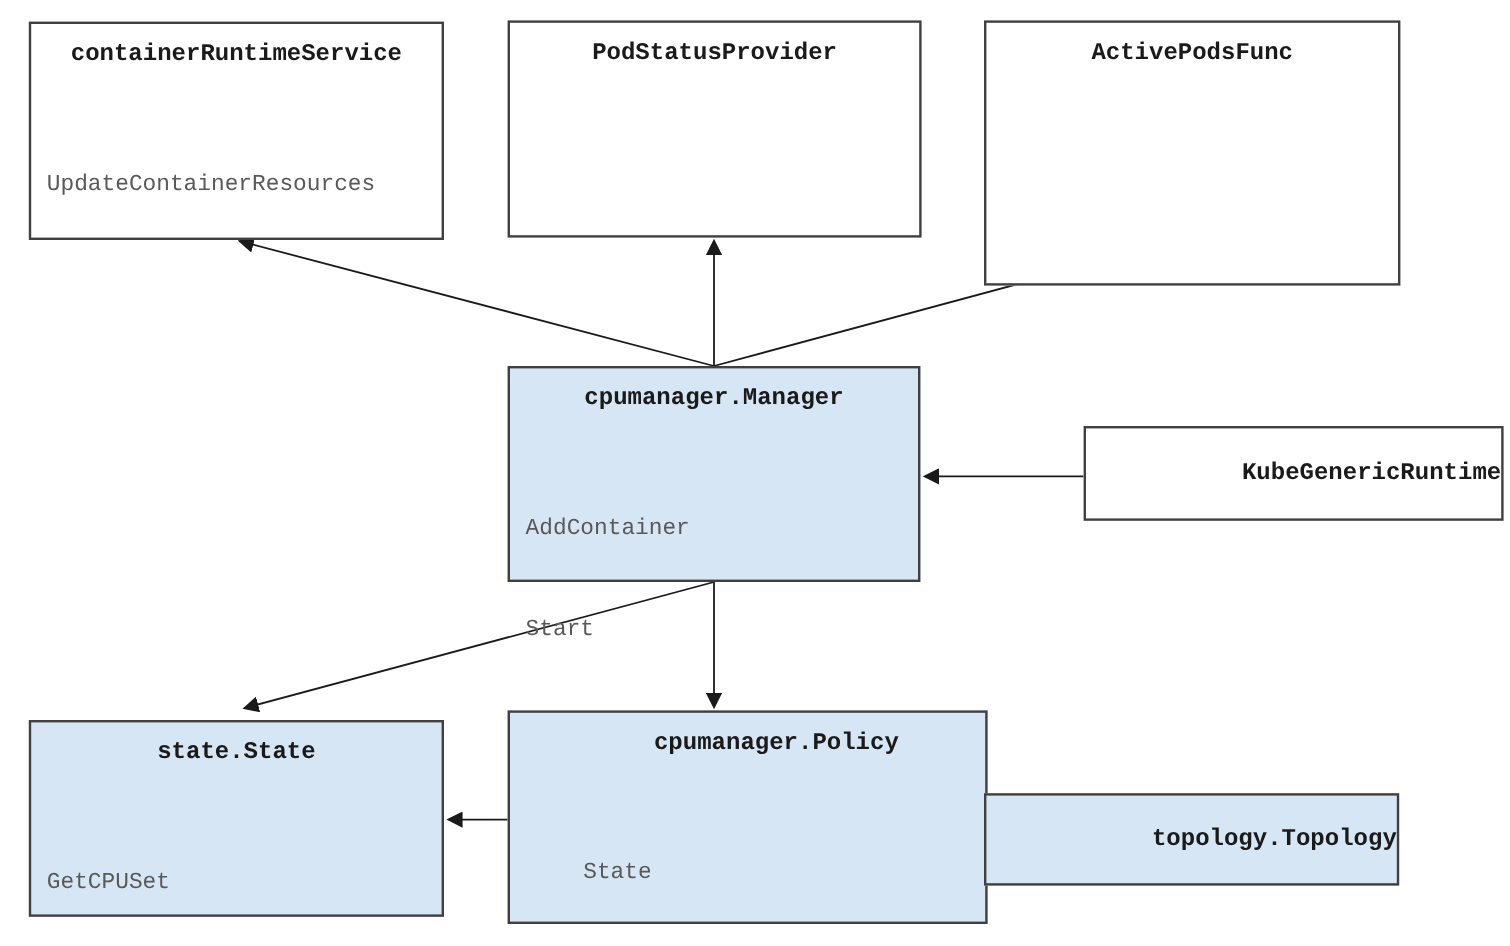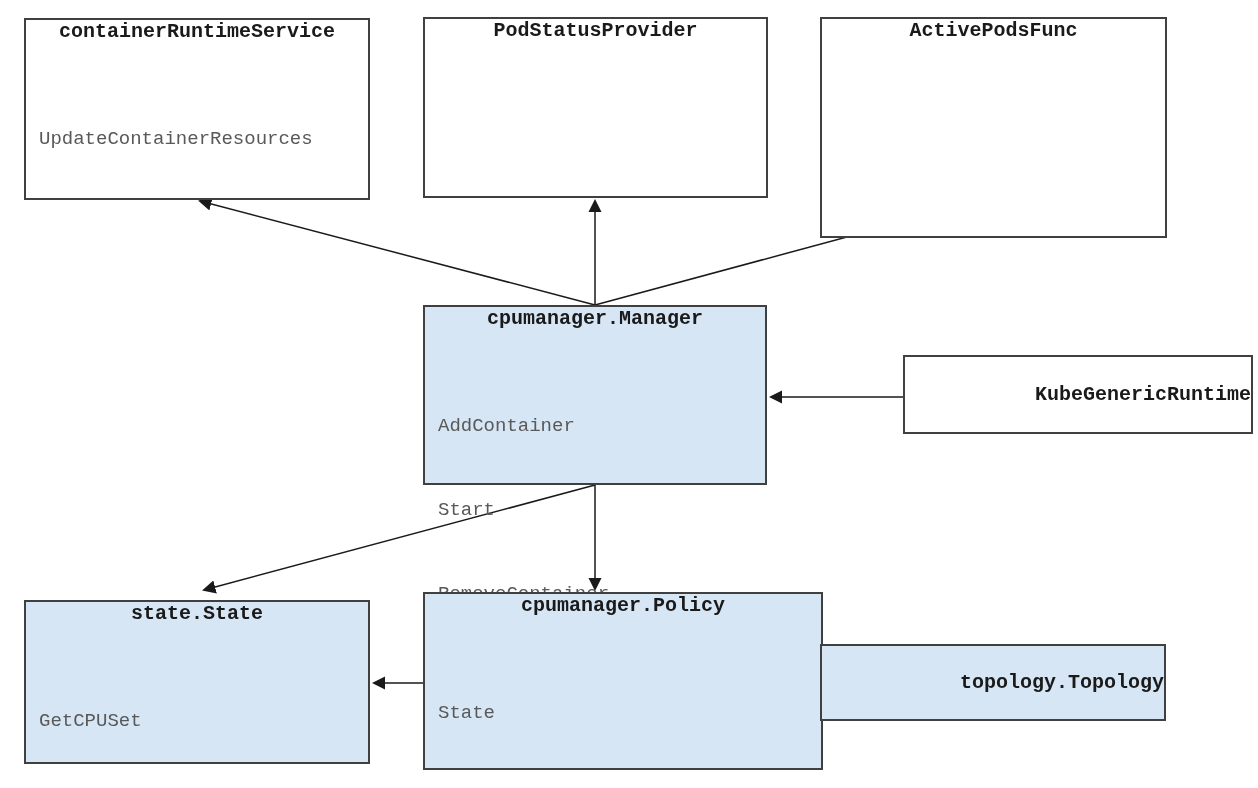--- a/index.html
+++ b/index.html
@@ -11,21 +11,21 @@
     position:relative; width:1258px; height:788px; background:var(--c-bg);
     font-family:"Liberation Mono","DejaVu Sans Mono",monospace; overflow:hidden;
   }
   #edges{position:absolute; left:0; top:0; width:1258px; height:788px;}
   .box{
     position:absolute; box-sizing:border-box;
     border:2px solid var(--c-border); background:var(--c-white);
   }
   .box.blue{background:var(--c-blue);}
   .box .title{
-    text-align:center; font-weight:bold; font-size:20px;
+    margin-top:14px; text-align:center; font-weight:bold; font-size:20px;
     line-height:24px; color:var(--c-title); white-space:pre;
   }
   .box .methods{
     margin-top:25px; padding-left:13px; font-size:19px; line-height:28px;
     color:var(--c-method); white-space:pre;
   }
   .box.slim{display:flex; align-items:center; justify-content:flex-end;}
   .box.slim .title{margin-top:0;}
   #edges line{stroke:var(--c-arrow); stroke-width:1.5;}
 </style>
@@ -82,26 +82,26 @@
   <div class="box blue" style="left:24px; top:600px; width:346px; height:164px;">
     <div class="title">state.State</div>
     <div class="methods">
       <div>GetCPUSet</div>
       
       
       
     </div>
   </div>
 
-  <div class="box blue" style="left:423px; top:592px; width:400px; height:178px;">
+  <div class="box blue" style="left:423px; top:592px; width:400px; height:178px;padding-left:48px;">
     <div class="title">cpumanager.Policy</div>
     <div class="methods">
       <div>State</div>
       
       
     </div>
   </div>
 
-  <div class="box blue slim" style="left:820px; top:644px; width:346px; height:77px;padding-left:25px;">
+  <div class="box blue slim" style="left:820px; top:661px; width:346px; height:77px;padding-left:25px;">
     <div class="title">topology.Topology</div>
   </div>
 
 </div>
 
 </body></html>

